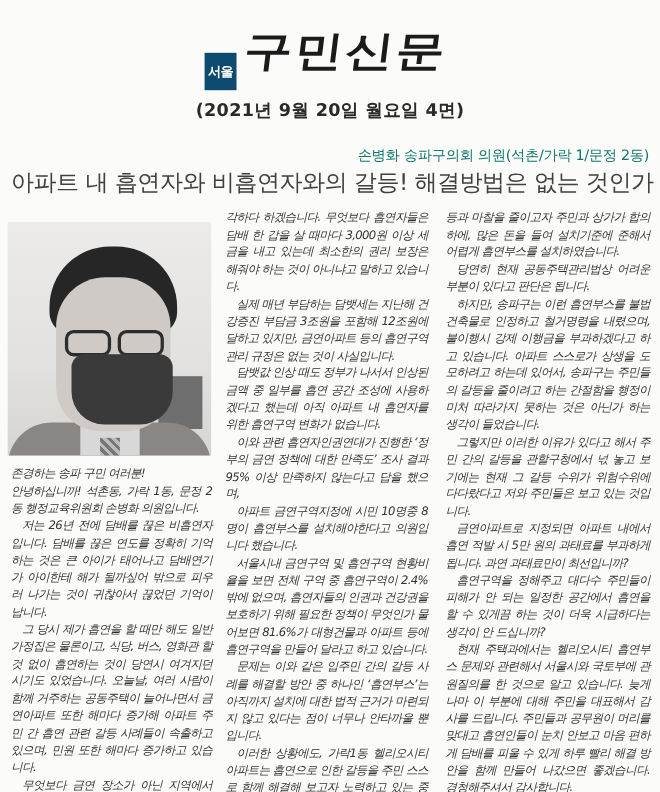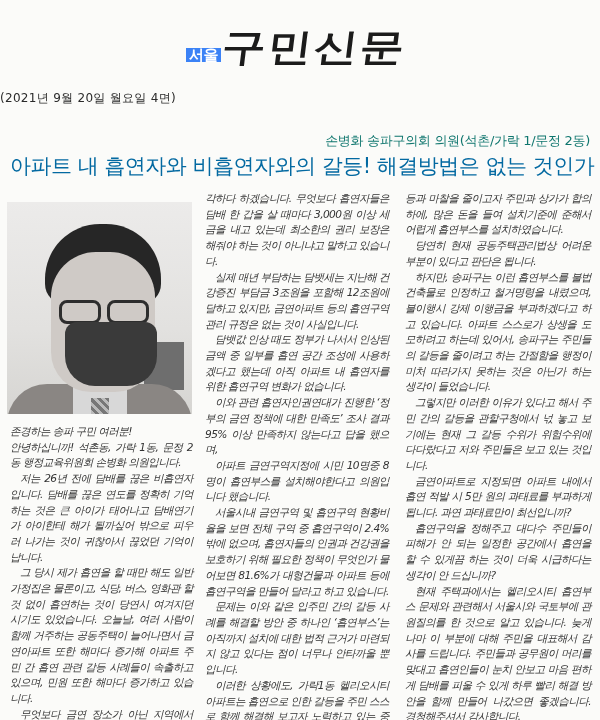--- a/index.html
+++ b/index.html
@@ -1,26 +1,26 @@
 <!DOCTYPE html>
 <html><head>
   <meta charset="utf-8">
   <style>
     * { margin: 0; padding: 0; box-sizing: border-box; }
     html, body { width: 600px; height: 720px; overflow: hidden; background: #fbfbf9; }
     body { font-family: "DejaVu Sans", "Liberation Sans", sans-serif; color: #2a2a2a; position: relative; }
 
     .masthead { position: absolute; top: 18px; left: 0; width: 600px; height: 60px; }
-    .seoul-badge { position: absolute; left: 186px; top: 30px; background: #3b82f6; color: #fff; font-size: 15px; font-weight: bold; padding: 1px 3px; line-height: 12px; letter-spacing: -0.5px; }
+    .seoul-badge { position: absolute; left: 186px; top: 30px; background: #0c4a6e; color: #fff; font-size: 12px; font-weight: bold; padding: 11px 3px; line-height: 12px; letter-spacing: -0.5px; }
     .logo { position: absolute; left: 222px; top: 2px; font-family: "DejaVu Serif", serif; font-size: 44px; font-weight: bold; color: #1b1b1b; letter-spacing: 2px; line-height: 54px; transform: scaleY(0.85) skewX(-6deg); }
 
-    .dateline { position: absolute; top: 90px; left: 0; width: 600px; text-align: left; font-size: 12px; color: #2a2a2a; letter-spacing: 0.3px; }
+    .dateline { position: absolute; top: 90px; left: 0; width: 600px; text-align: center; font-size: 16px; color: #2a2a2a; letter-spacing: 0.3px; font-weight: bold; }
 
     .byline { position: absolute; top: 132px; right: 10px; font-size: 13px; color: #0f766e; letter-spacing: -0.3px; }
-    .headline { position: absolute; top: 152px; left: 10px; width: 585px; font-size: 21px; color: #0369a1; letter-spacing: -0.5px; white-space: nowrap; }
+    .headline { position: absolute; top: 152px; left: 10px; width: 585px; font-size: 21px; color: #404040; letter-spacing: -0.5px; white-space: nowrap; }
 
     .photo { position: absolute; left: 7px; top: 202px; width: 185px; height: 212px; background: linear-gradient(180deg, #ecebea 0%, #e2e1df 60%, #d6d5d2 100%); overflow: hidden; }
     .photo .bg-chair { position: absolute; right: 8px; top: 140px; width: 40px; height: 48px; background: #6e6e6e; }
     .photo .hair { position: absolute; left: 38px; top: 22px; width: 116px; height: 80px; background: #262626; border-radius: 55px 55px 20px 20px; }
     .photo .face { position: absolute; left: 44px; top: 50px; width: 104px; height: 140px; background: #cfcac6; border-radius: 45px 45px 40px 40px; }
     .photo .glasses { position: absolute; left: 48px; top: 98px; width: 100px; height: 26px; }
     .photo .glasses span { position: absolute; top: 0; width: 42px; height: 24px; border: 3px solid #2d2d2d; border-radius: 8px; }
     .photo .mask { position: absolute; left: 58px; top: 120px; width: 92px; height: 64px; background: #3a3a3a; border-radius: 12px 12px 30px 30px; }
     .photo .suit { position: absolute; left: 0; top: 182px; width: 185px; height: 40px; background: #8a8683; border-radius: 40px 40px 0 0; }
     .photo .shirt { position: absolute; left: 66px; top: 178px; width: 54px; height: 40px; background: #d8d8d8; }

